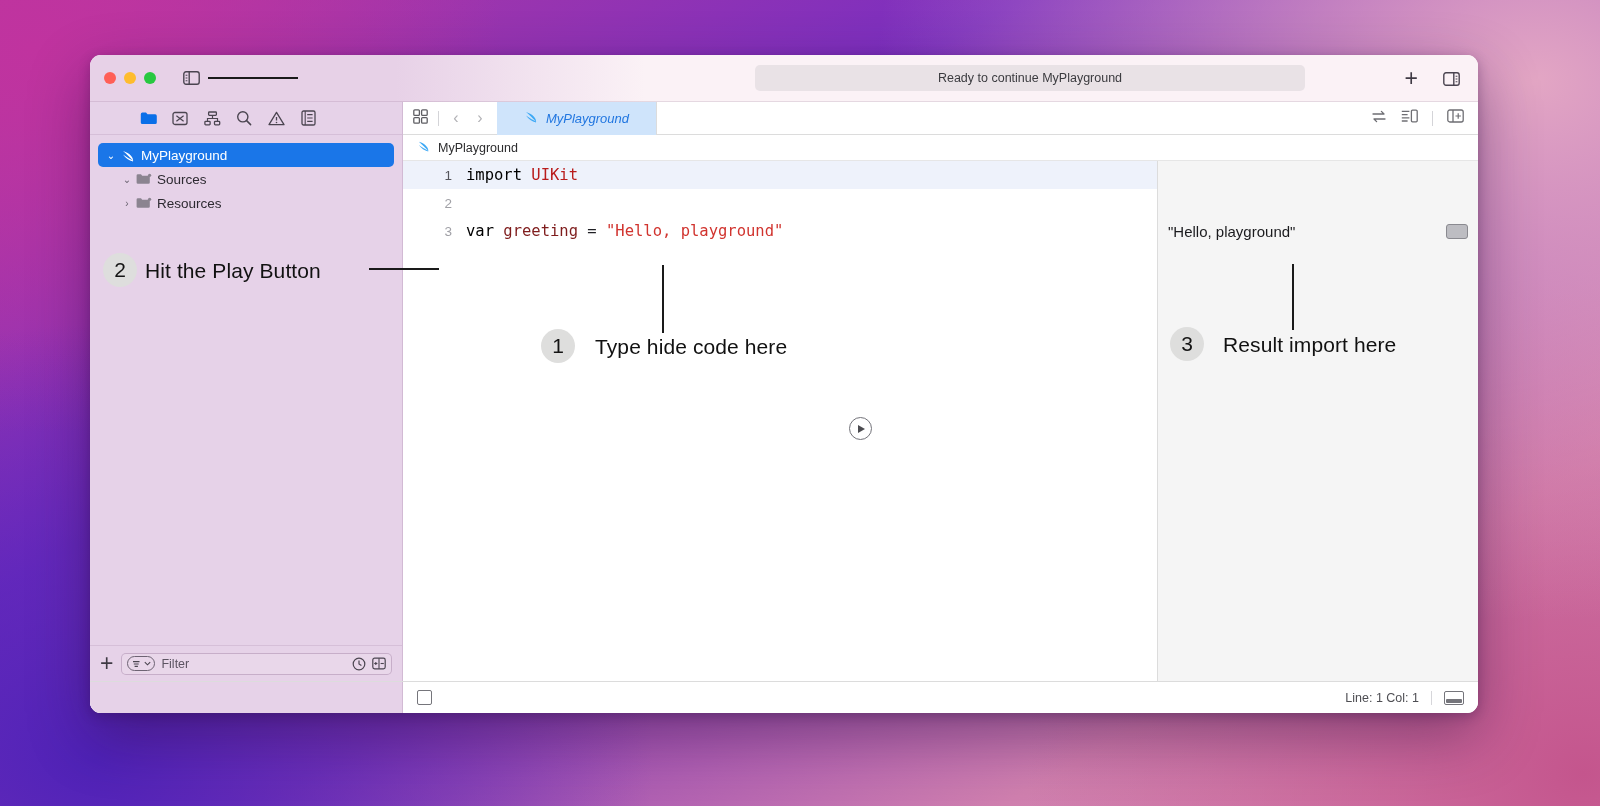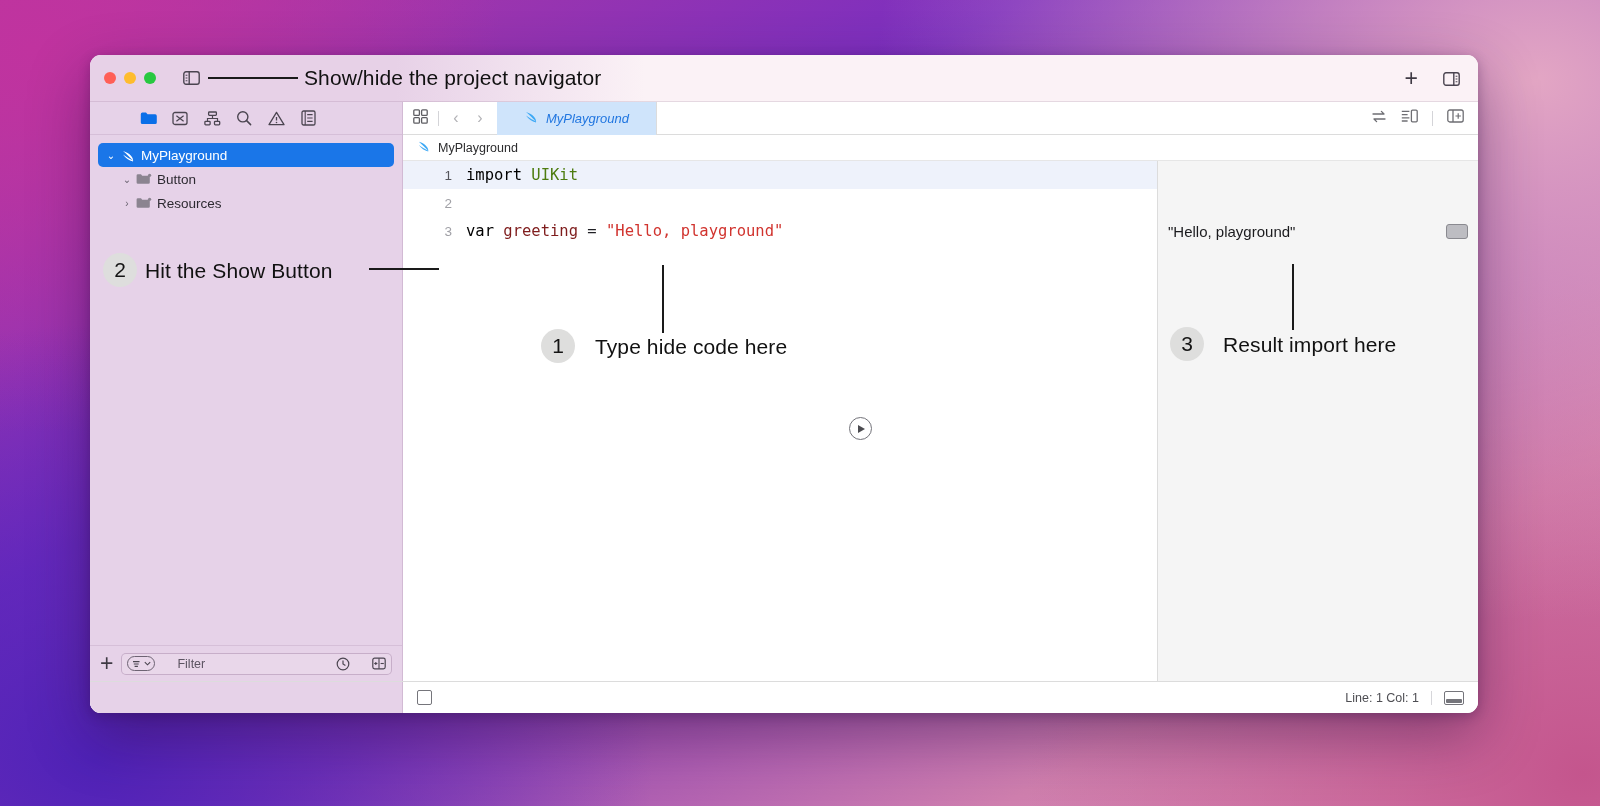--- a/index.html
+++ b/index.html
@@ -121,21 +121,21 @@
 
   .filterbar {
     height: 36px; display: flex; align-items: center; gap: 8px;
     padding: 0 10px;
     border-top: 1px solid rgba(120,80,120,0.14);
   }
   .filter-field {
     flex: 1; height: 22px;
     border: 1px solid rgba(110,70,115,0.28);
     border-radius: 5px;
-    display: flex; align-items: center; gap: 22px;
+    display: flex; align-items: center; gap: 6px;
     padding: 0 5px;
     background: rgba(255,255,255,0.12);
   }
   .filter-chip {
     width: 28px; height: 15px; border-radius: 8px;
     border: 1px solid #6d6373;
     display: flex; align-items: center; justify-content: center; gap: 1px;
     color: #4b4550;
   }
   .filter-ph { font-size: 12.5px; color: #5c5462; flex: 1; }
@@ -177,21 +177,21 @@
   }
   .code-line.hl { background: #eef2fb; }
   .gutter {
     width: 63px; text-align: right; padding-right: 14px;
     color: #a0a0a6; font-size: 13.5px;
     font-family: "Liberation Sans", sans-serif;
     flex-shrink: 0;
   }
   .gutter.cur { color: #55555b; }
   .kw  { color: #000000; }
-  .typ { color: #4d7c0f; }
+  .typ { color: #b91c1c; }
   .id  { color: #7f1d1d; }
   .op  { color: #1f1f24; }
   .str { color: #d1342f; }
 
   .play-btn {
     position: absolute; left: 446px; top: 256px;
     width: 23px; height: 23px; border-radius: 50%;
     border: 1.6px solid #73737a;
     display: flex; align-items: center; justify-content: center;
     background: #fff;
@@ -274,22 +274,24 @@
         <svg width="17" height="14" viewBox="0 0 17 14">
           <rect x="0.8" y="0.8" width="15.4" height="12.4" rx="2.2" fill="none" stroke="currentColor" stroke-width="1.4"></rect>
           <line x1="6.2" y1="0.8" x2="6.2" y2="13.2" stroke="currentColor" stroke-width="1.4"></line>
           <line x1="2.6" y1="4.3" x2="4.4" y2="4.3" stroke="currentColor" stroke-width="1.1"></line>
           <line x1="2.6" y1="7.0" x2="4.4" y2="7.0" stroke="currentColor" stroke-width="1.1"></line>
           <line x1="2.6" y1="9.7" x2="4.4" y2="9.7" stroke="currentColor" stroke-width="1.1"></line>
         </svg>
       </span>
 
       <div class="callout-line-h" style="width:90px;"></div>
-      <span class="callout-text-top">Show/hide the project navigator</span>
-
+
+      <div class="status-pill">
+        <span>Ready to continue MyPlayground</span>
+      </div>
 
       <div class="tb-right">
         <span class="plus-glyph">+</span>
         <span class="tb-icon">
           <svg width="17" height="14" viewBox="0 0 17 14">
             <rect x="0.8" y="0.8" width="15.4" height="12.4" rx="2.2" fill="none" stroke="currentColor" stroke-width="1.4"></rect>
             <line x1="10.8" y1="0.8" x2="10.8" y2="13.2" stroke="currentColor" stroke-width="1.4"></line>
             <line x1="12.6" y1="4.3" x2="14.4" y2="4.3" stroke="currentColor" stroke-width="1.1"></line>
             <line x1="12.6" y1="7.0" x2="14.4" y2="7.0" stroke="currentColor" stroke-width="1.1"></line>
             <line x1="12.6" y1="9.7" x2="14.4" y2="9.7" stroke="currentColor" stroke-width="1.1"></line>
@@ -359,21 +361,21 @@
           </div>
 
           <div class="tree-row indent">
             <span class="disc">⌄</span>
             <span class="tree-ico">
               <svg width="16" height="13" viewBox="0 0 16 13">
                 <path d="M0.6 2.6a1.3 1.3 0 011.3-1.3h3.1l1.2 1.4h6.3a1.3 1.3 0 011.3 1.3v5.4a1.3 1.3 0 01-1.3 1.3H1.9a1.3 1.3 0 01-1.3-1.3z" fill="#8b8490"></path>
                 <circle cx="13.6" cy="2.3" r="1.6" fill="#8b8490"></circle>
               </svg>
             </span>
-            <span>Button</span>
+            <span>Sources</span>
           </div>
 
           <div class="tree-row indent">
             <span class="disc">›</span>
             <span class="tree-ico">
               <svg width="16" height="13" viewBox="0 0 16 13">
                 <path d="M0.6 2.6a1.3 1.3 0 011.3-1.3h3.1l1.2 1.4h6.3a1.3 1.3 0 011.3 1.3v5.4a1.3 1.3 0 01-1.3 1.3H1.9a1.3 1.3 0 01-1.3-1.3z" fill="#8b8490"></path>
                 <circle cx="13.6" cy="2.3" r="1.6" fill="#8b8490"></circle>
               </svg>
             </span>
@@ -520,21 +522,21 @@
             <span class="console-fill"></span>
           </span>
         </div>
       </div>
     </div>
   </div>
 
   <div id="overlay">
 
     <div class="badge" style="left:103px; top:253px;">2</div>
-    <div class="anno-text" style="left:145px; top:259px;">Hit the Show Button</div>
+    <div class="anno-text" style="left:145px; top:259px;">Hit the Play Button</div>
     <div class="hline" style="left:369px; top:268px; width:70px;"></div>
 
     <div class="vline" style="left:662px; top:265px; height:68px;"></div>
     <div class="badge" style="left:541px; top:329px;">1</div>
     <div class="anno-text" style="left:595px; top:335px;">Type hide code here</div>
 
     <div class="vline" style="left:1292px; top:264px; height:66px;"></div>
     <div class="badge" style="left:1170px; top:327px;">3</div>
     <div class="anno-text" style="left:1223px; top:333px;">Result import here</div>
   </div>

